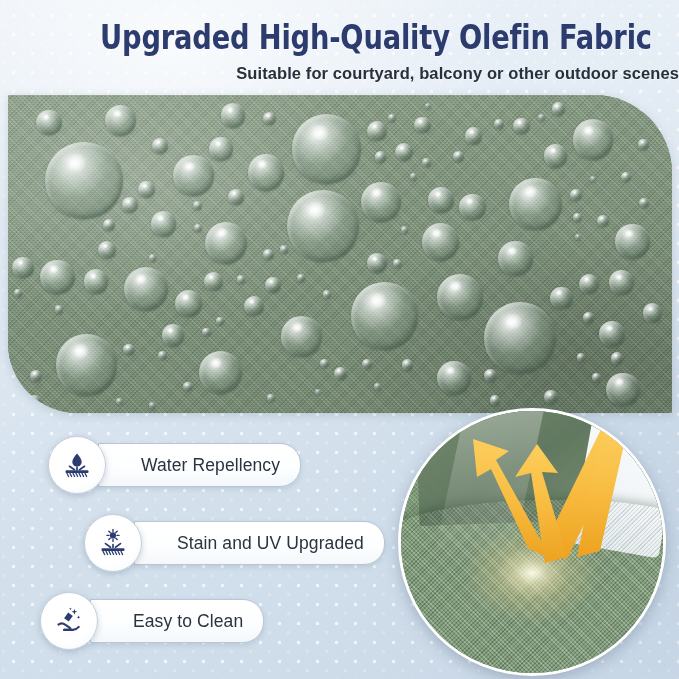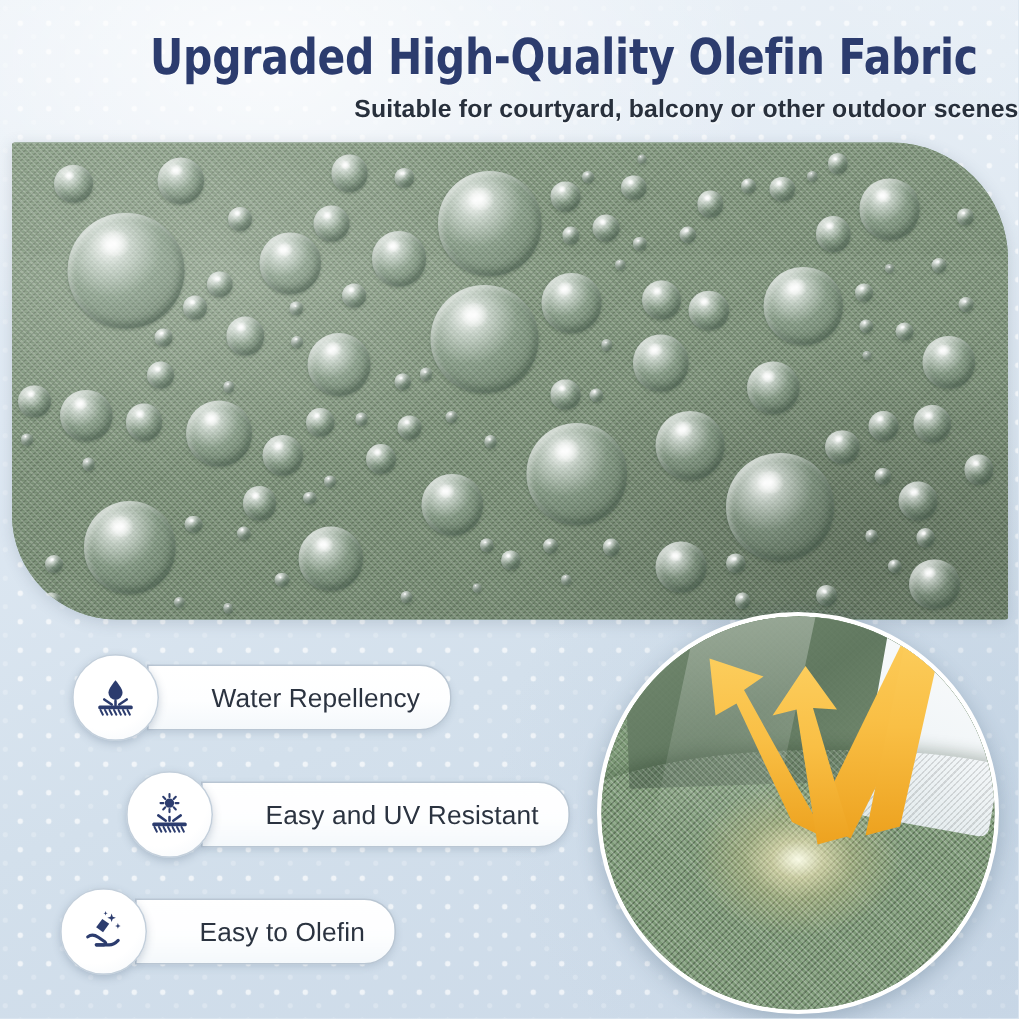--- a/index.html
+++ b/index.html
@@ -310,38 +310,38 @@
             <path d="M9.5 18.3l5 3.4M24.5 18.3l-5 3.4M17 19.2v2.8" stroke="#2c3c6e" stroke-width="1.7" stroke-linecap="round"></path>
             <rect x="5.5" y="22.3" width="23" height="2.6" rx="1" fill="#2c3c6e"></rect>
             <path d="M7 25.3l1.6 3.2M10 25.3l1.6 3.2M13 25.3l1.6 3.2M16 25.3l1.6 3.2M19 25.3l1.6 3.2M22 25.3l1.6 3.2M25 25.3l1.6 3.2" stroke="#2c3c6e" stroke-width="1.3" stroke-linecap="round"></path>
           </svg>
         </span>
       </div>
     </div>
 
     <div class="badge badge-2">
       <div class="pill">
-        <span>Easy and UV Resistant</span>
+        <span>Stain and UV Upgraded</span>
       </div>
       <div class="circle">
         <span>
           <svg width="34" height="34" viewBox="0 0 34 34" fill="none">
             <circle cx="17" cy="9.4" r="3.1" fill="#2c3c6e"></circle>
             <path d="M17 3.4v2M17 15.4v-2M11 9.4h2M23 9.4h-2M12.8 5.2l1.4 1.4M21.2 13.6l-1.4-1.4M21.2 5.2l-1.4 1.4M12.8 13.6l1.4-1.4" stroke="#2c3c6e" stroke-width="1.4" stroke-linecap="round"></path>
             <path d="M9.5 17.6l5 3.6M24.5 17.6l-5 3.6M17 18.6v2.6" stroke="#2c3c6e" stroke-width="1.7" stroke-linecap="round"></path>
             <rect x="5.5" y="22.3" width="23" height="2.6" rx="1" fill="#2c3c6e"></rect>
             <path d="M7 25.3l1.6 3.2M10 25.3l1.6 3.2M13 25.3l1.6 3.2M16 25.3l1.6 3.2M19 25.3l1.6 3.2M22 25.3l1.6 3.2M25 25.3l1.6 3.2" stroke="#2c3c6e" stroke-width="1.3" stroke-linecap="round"></path>
           </svg>
         </span>
       </div>
     </div>
 
     <div class="badge badge-3">
       <div class="pill">
-        <span>Easy to Olefin</span>
+        <span>Easy to Clean</span>
       </div>
       <div class="circle">
         <span>
           <svg width="34" height="34" viewBox="0 0 34 34" fill="none">
             <path d="M16.2 8.6l4.6 3.3-4.1 5.6-4.6-3.3z" fill="#2c3c6e"></path>
             <path d="M6.5 20.6c2.4-2 5-1.2 7 .2l4.4 3c1 .7.6 2.1-.6 2.1h-5.1" stroke="#2c3c6e" stroke-width="2.1" stroke-linecap="round" stroke-linejoin="round" fill="none"></path>
             <path d="M12.2 25.9h8.6c2.6 0 4.3-1.2 6-3" stroke="#2c3c6e" stroke-width="2.1" stroke-linecap="round" stroke-linejoin="round" fill="none"></path>
             <path d="M22.4 5l.75 2.1 2.1.75-2.1.75-.75 2.1-.75-2.1-2.1-.75 2.1-.75z" fill="#2c3c6e"></path>
             <path d="M26.6 11.4l.5 1.35 1.35.5-1.35.5-.5 1.35-.5-1.35-1.35-.5 1.35-.5z" fill="#2c3c6e"></path>
             <path d="M18.4 3.4l.38 1.05 1.05.38-1.05.38-.38 1.05-.38-1.05-1.05-.38 1.05-.38z" fill="#2c3c6e"></path>

